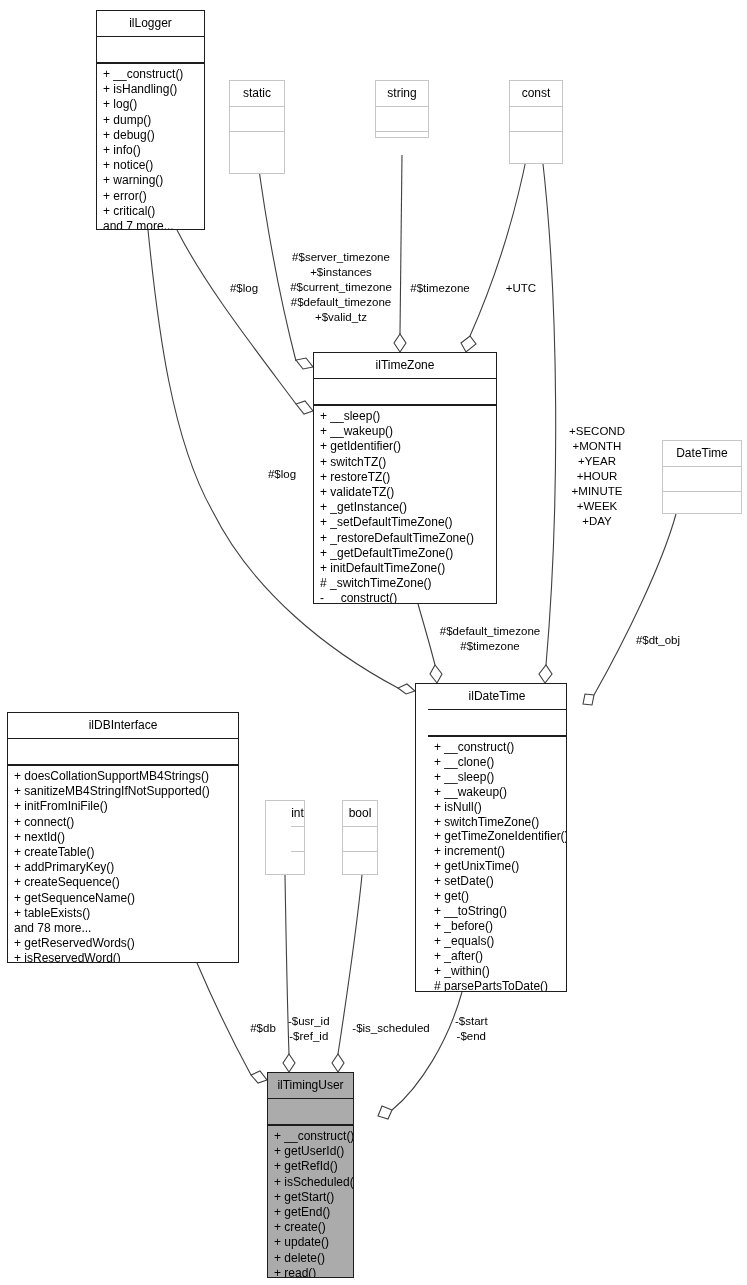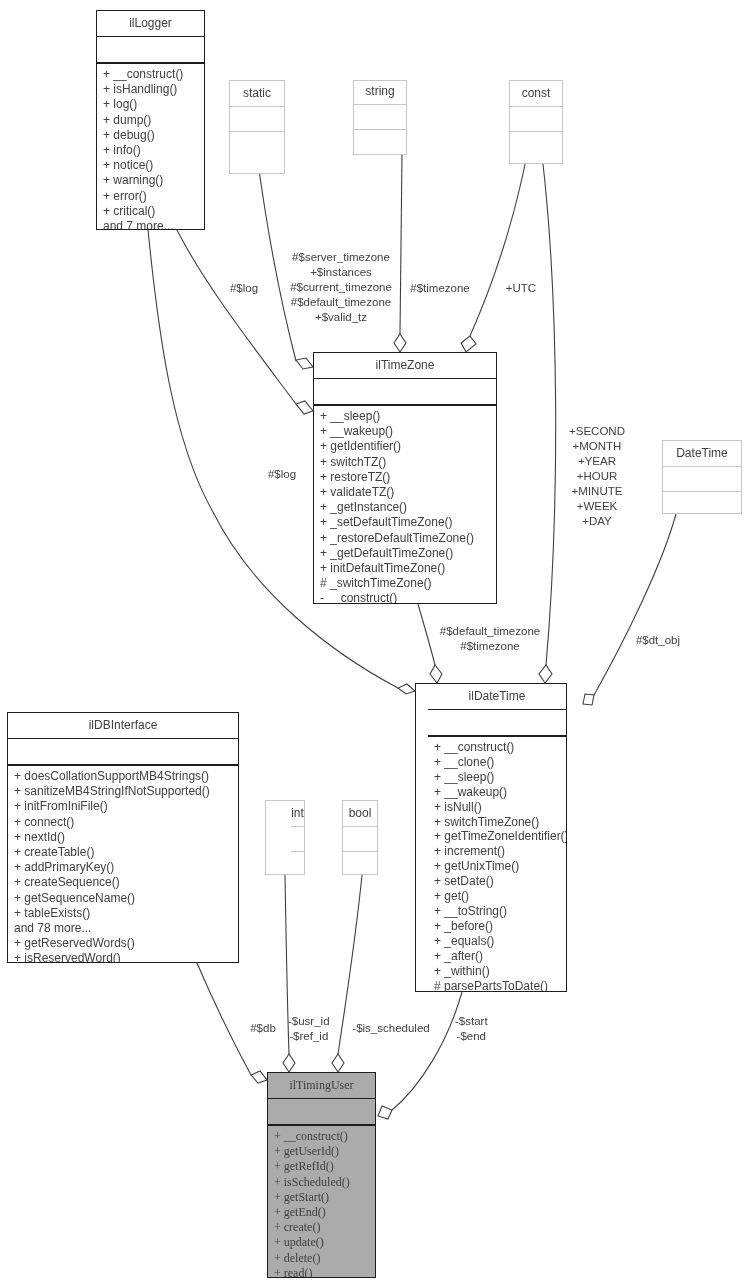--- a/index.html
+++ b/index.html
@@ -1,18 +1,18 @@
 <!DOCTYPE html>
 <html><head>
 <meta charset="utf-8">
 <style>
   html,body{margin:0;padding:0;background:#ffffff;}
   #canvas{
     position:relative;width:747px;height:1285px;background:#ffffff;
-    font-family:"Liberation Sans",sans-serif;color:#404040;overflow:hidden;border-radius:26px;
+    font-family:"Liberation Sans",sans-serif;color:#000000;overflow:hidden;border-radius:26px;
   }
   svg.edges{position:absolute;left:0;top:0;pointer-events:none;}
   .cls{
     position:absolute;background:#fff;border:1px solid #1d1d1d;
     box-sizing:border-box;display:flex;flex-direction:column;
   }
   .cls.focus{background:#ababab;}
   .cls.type{border-color:#c6c6c6;}
   .cls .title{
     text-align:center;font-size:12px;line-height:25px;height:25px;
@@ -88,21 +88,21 @@
         <div class="mline">and 7 more...</div>
       </div>
   </div>
 
   <div class="cls type" style="left:229px;top:80px;width:56px;height:94px;">
     <div class="title">static</div>
     <div class="attrs"></div>
     <div class="attrs2"></div>
   </div>
 
-  <div class="cls type" style="left:353px;top:80px;width:54px;height:75px;justify-content:flex-end;">
+  <div class="cls type" style="left:375px;top:80px;width:54px;height:58px;">
     <div class="title">string</div>
     <div class="attrs"></div>
     <div class="attrs2"></div>
   </div>
 
   <div class="cls type" style="left:509px;top:80px;width:54px;height:84px;">
     <div class="title">const</div>
     <div class="attrs"></div>
     <div class="attrs2"></div>
   </div>
@@ -182,21 +182,21 @@
         <div class="mline">+ get()</div>
         <div class="mline">+ __toString()</div>
         <div class="mline">+ _before()</div>
         <div class="mline">+ _equals()</div>
         <div class="mline">+ _after()</div>
         <div class="mline">+ _within()</div>
         <div class="mline"># parsePartsToDate()</div>
       </div>
   </div>
 
-  <div class="cls focus" style="left:267px;top:1072px;width:109px;height:206px;font-family:Liberation Serif, serif;">
+  <div class="cls focus" style="left:267px;top:1072px;width:87px;height:206px;">
     <div class="title">ilTimingUser</div>
     <div class="attrs"></div>
     <div class="methods">
         <div class="mline">+ __construct()</div>
         <div class="mline">+ getUserId()</div>
         <div class="mline">+ getRefId()</div>
         <div class="mline">+ isScheduled()</div>
         <div class="mline">+ getStart()</div>
         <div class="mline">+ getEnd()</div>
         <div class="mline">+ create()</div>

